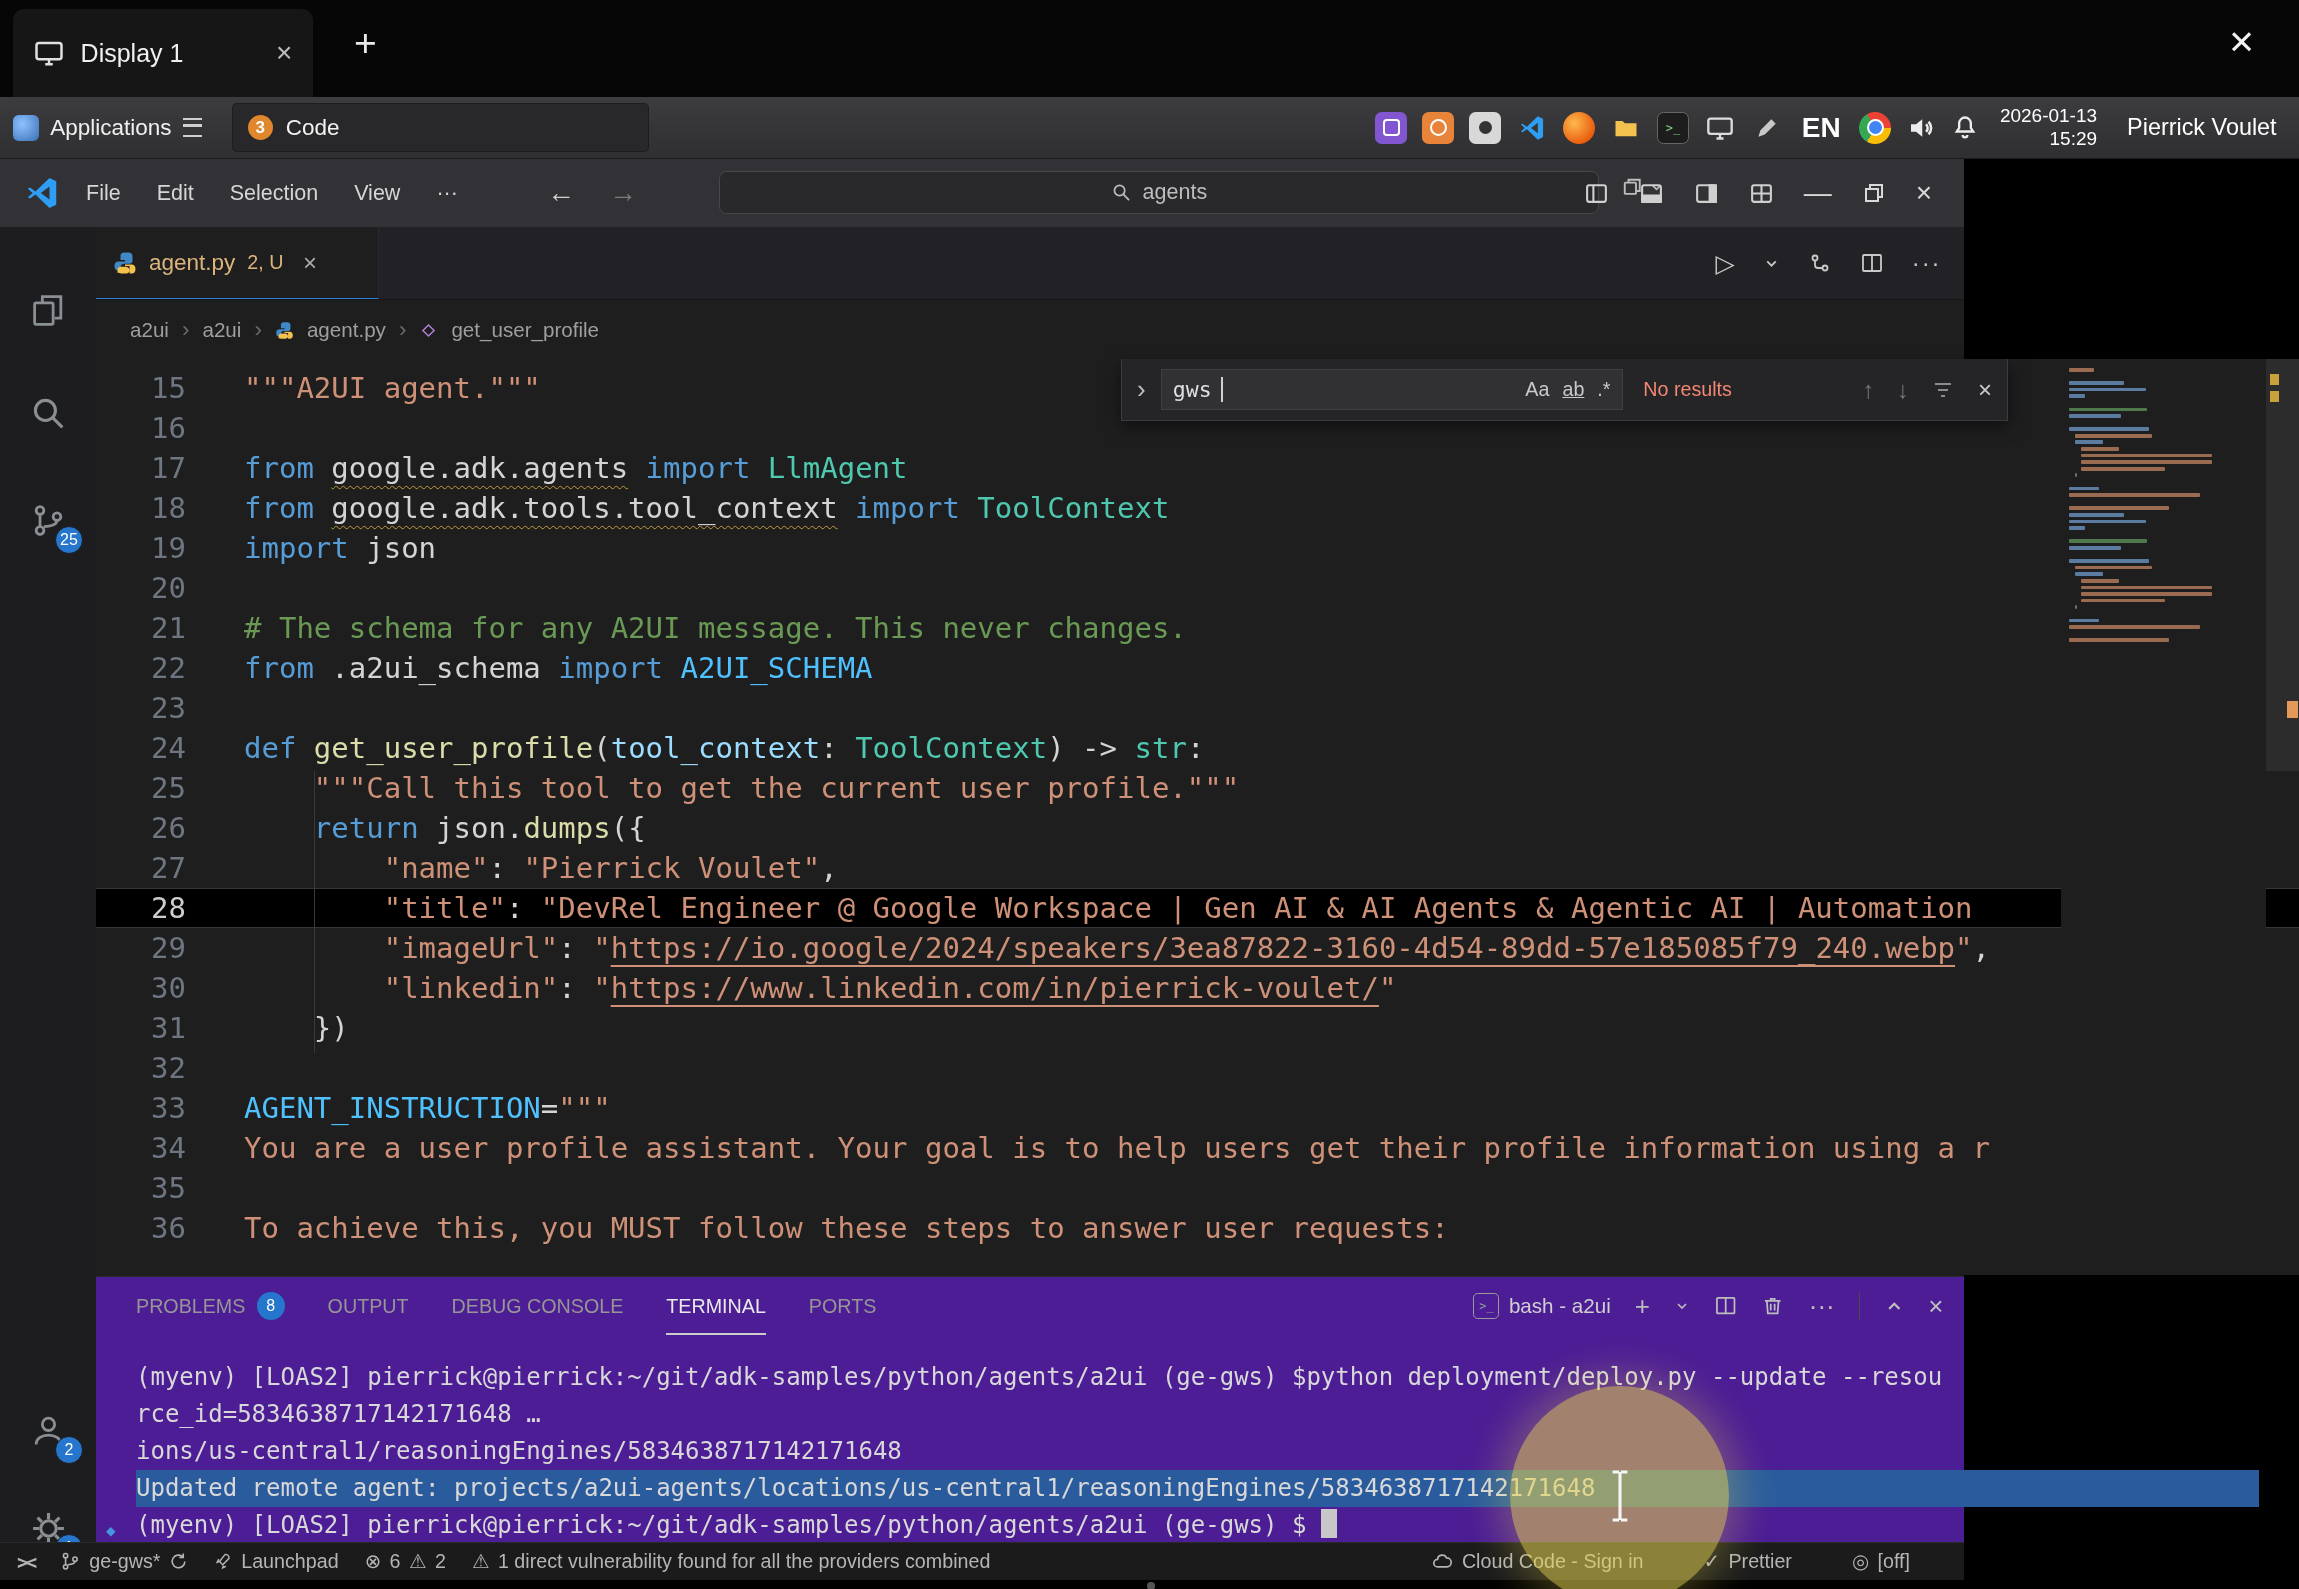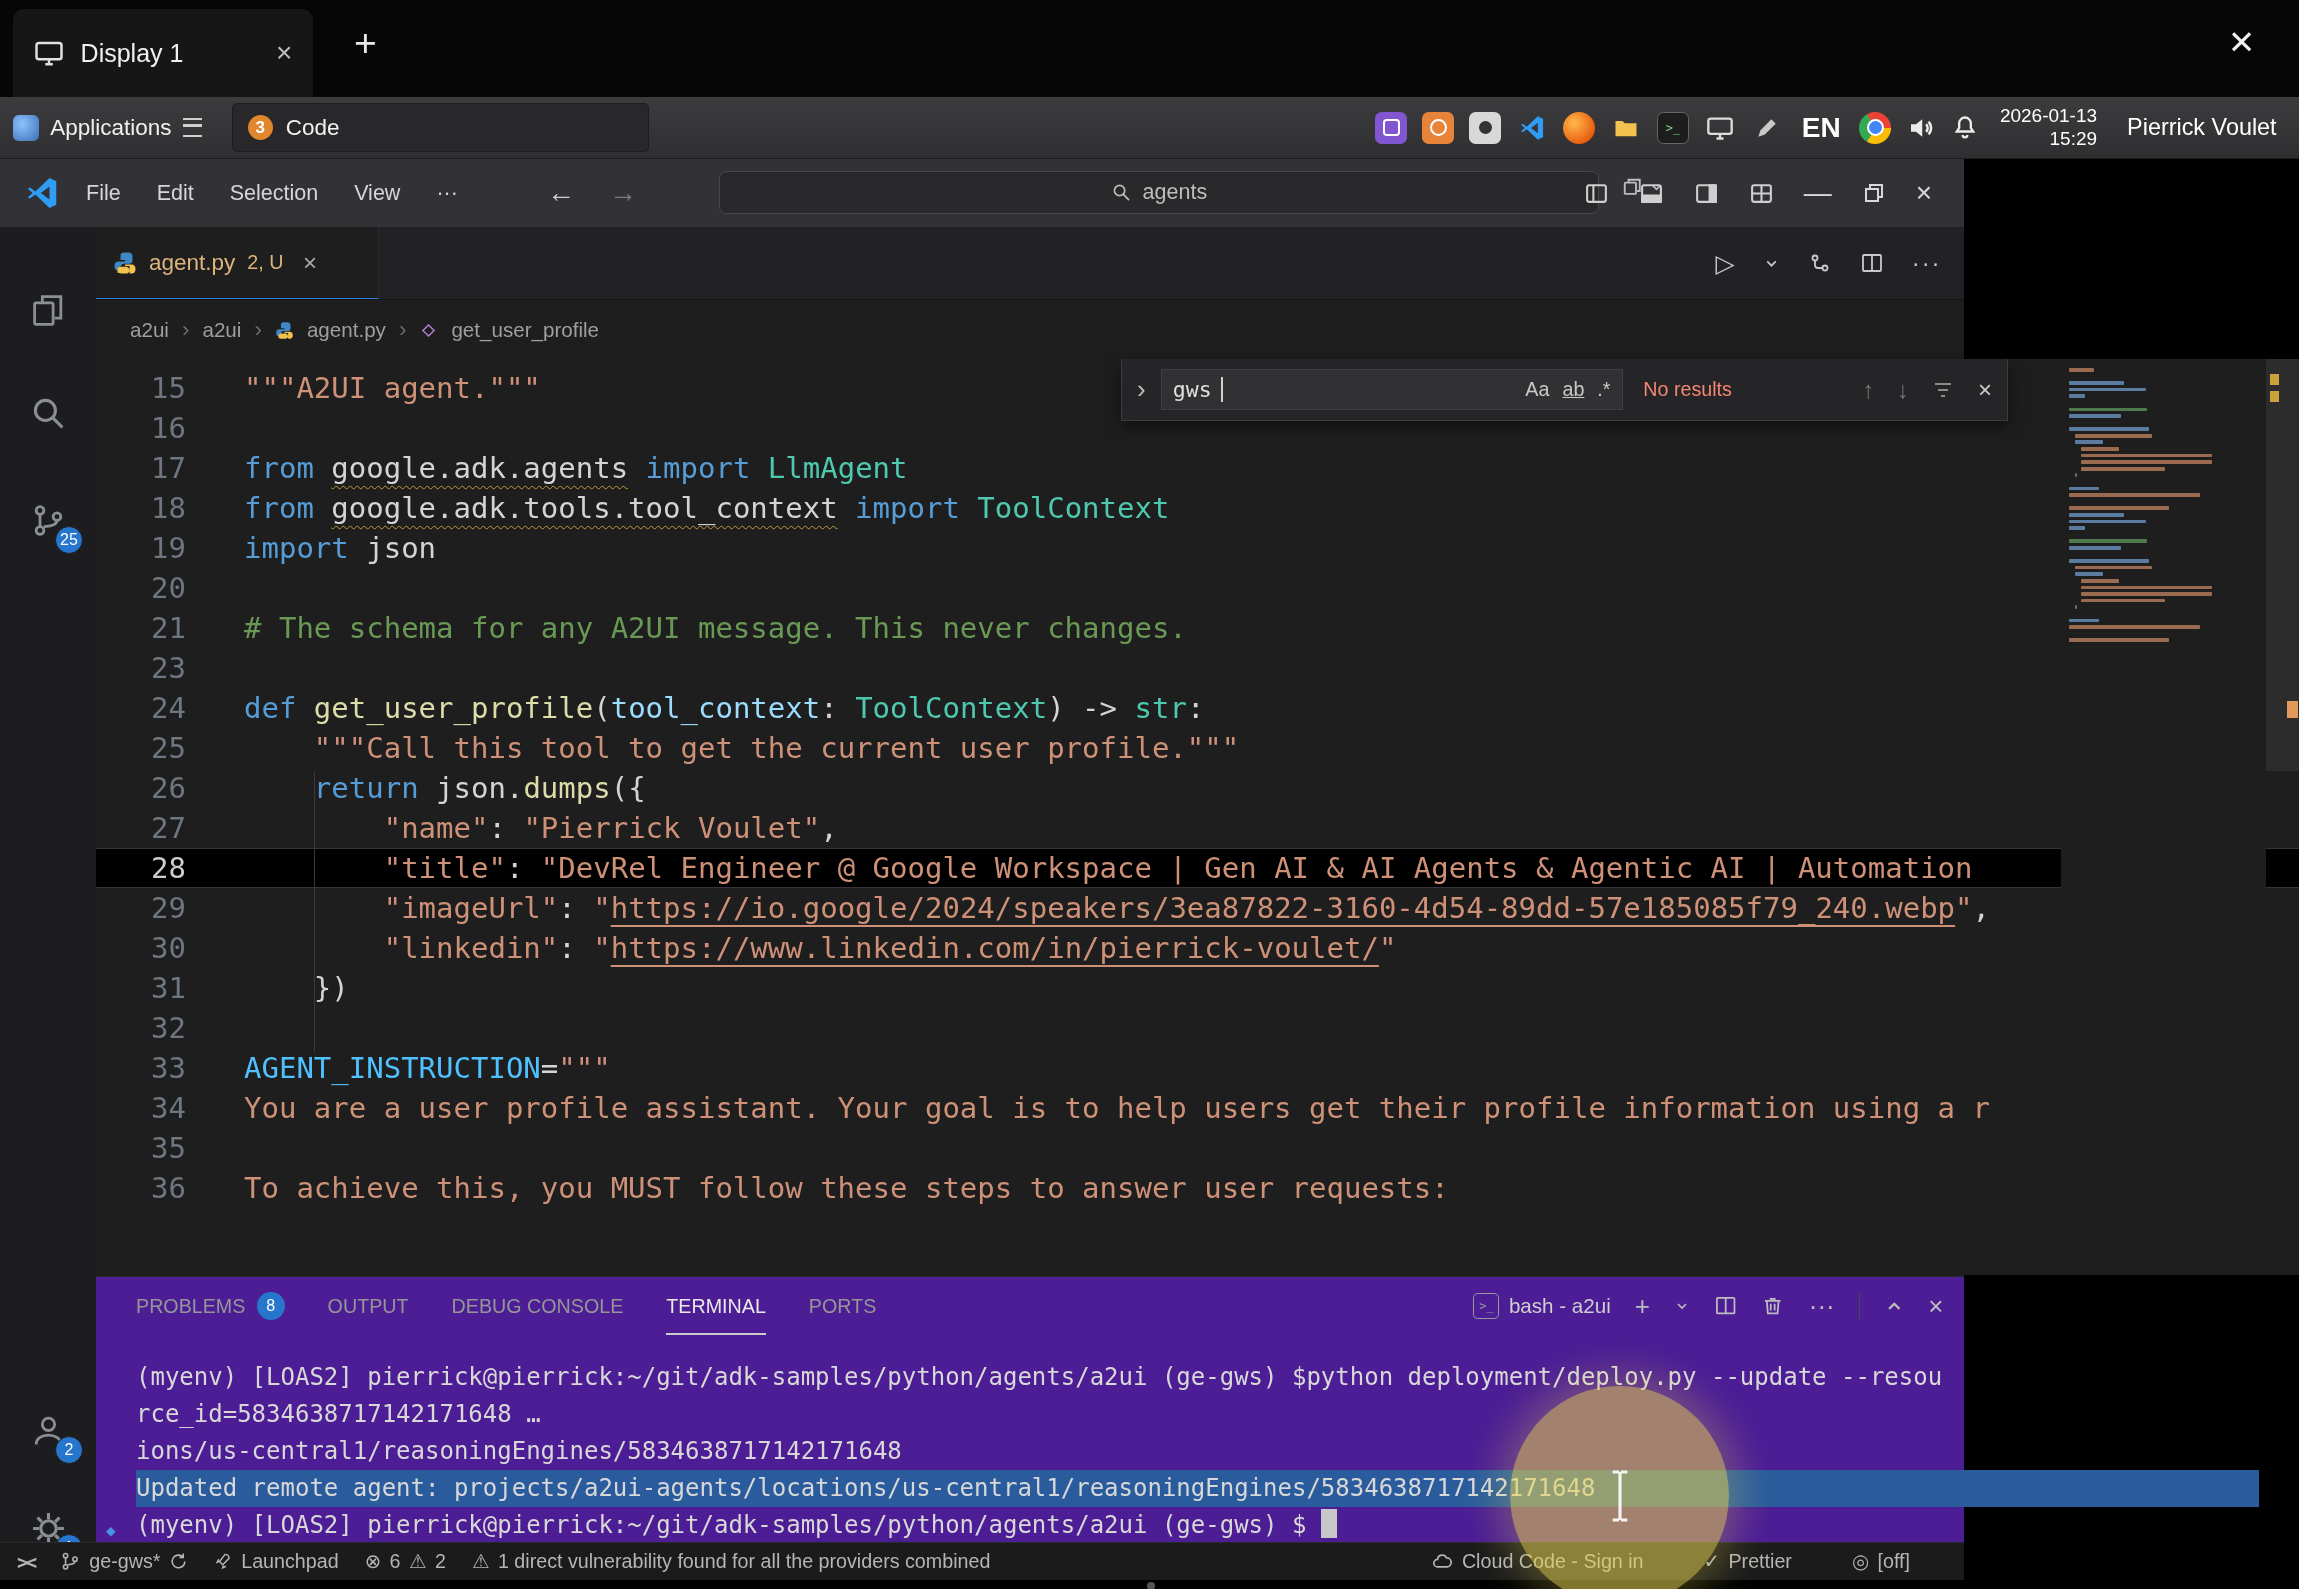--- a/index.html
+++ b/index.html
@@ -397,20 +397,21 @@
 
     <div class="editor">
       <div class="code-lines">
           <div class="code-line"><span class="ln">15</span><span class="code"><span class="str">"""A2UI agent."""</span></span></div>
           <div class="code-line"><span class="ln">16</span><span class="code"></span></div>
           <div class="code-line"><span class="ln">17</span><span class="code"><span class="kw">from</span><span class="pl"> </span><span class="pl sq">google.adk.agents</span><span class="pl"> </span><span class="kw">import</span><span class="pl"> </span><span class="cls">LlmAgent</span></span></div>
           <div class="code-line"><span class="ln">18</span><span class="code"><span class="kw">from</span><span class="pl"> </span><span class="pl sq">google.adk.tools.tool_context</span><span class="pl"> </span><span class="kw">import</span><span class="pl"> </span><span class="cls">ToolContext</span></span></div>
           <div class="code-line"><span class="ln">19</span><span class="code"><span class="kw">import</span><span class="pl"> json</span></span></div>
           <div class="code-line"><span class="ln">20</span><span class="code"></span></div>
           <div class="code-line"><span class="ln">21</span><span class="code"><span class="com"># The schema for any A2UI message. This never changes.</span></span></div>
+          <div class="code-line"><span class="ln">22</span><span class="code"><span class="kw">from</span><span class="pl"> .a2ui_schema </span><span class="kw">import</span><span class="pl"> </span><span class="cst">A2UI_SCHEMA</span></span></div>
           <div class="code-line"><span class="ln">23</span><span class="code"></span></div>
           <div class="code-line"><span class="ln">24</span><span class="code"><span class="kw">def</span><span class="pl"> </span><span class="fn">get_user_profile</span><span class="pl">(</span><span class="var">tool_context</span><span class="pl">: </span><span class="cls">ToolContext</span><span class="pl">) -&gt; </span><span class="cls">str</span><span class="pl">:</span></span></div>
           <div class="code-line"><span class="ln">25</span><span class="code"><span class="pl">    </span><span class="str">"""Call this tool to get the current user profile."""</span></span></div>
           <div class="code-line"><span class="ln">26</span><span class="code"><span class="pl">    </span><span class="kw">return</span><span class="pl"> json.</span><span class="fn">dumps</span><span class="pl">({</span></span></div>
           <div class="code-line"><span class="ln">27</span><span class="code"><span class="pl">        </span><span class="str">"name"</span><span class="pl">: </span><span class="str">"Pierrick Voulet"</span><span class="pl">,</span></span></div>
           <div class="code-line current"><span class="ln">28</span><span class="code"><span class="pl">        </span><span class="str">"title"</span><span class="pl">: </span><span class="str">"DevRel Engineer @ Google Workspace | Gen AI &amp; AI Agents &amp; Agentic AI | Automation</span></span></div>
           <div class="code-line"><span class="ln">29</span><span class="code"><span class="pl">        </span><span class="str">"imageUrl"</span><span class="pl">: </span><span class="str">"</span><span class="str lnk">https://io.google/2024/speakers/3ea87822-3160-4d54-89dd-57e185085f79_240.webp</span><span class="str">"</span><span class="pl">,</span></span></div>
           <div class="code-line"><span class="ln">30</span><span class="code"><span class="pl">        </span><span class="str">"linkedin"</span><span class="pl">: </span><span class="str">"</span><span class="str lnk">https://www.linkedin.com/in/pierrick-voulet/</span><span class="str">"</span></span></div>
           <div class="code-line"><span class="ln">31</span><span class="code"><span class="pl">    })</span></span></div>
           <div class="code-line"><span class="ln">32</span><span class="code"></span></div>

